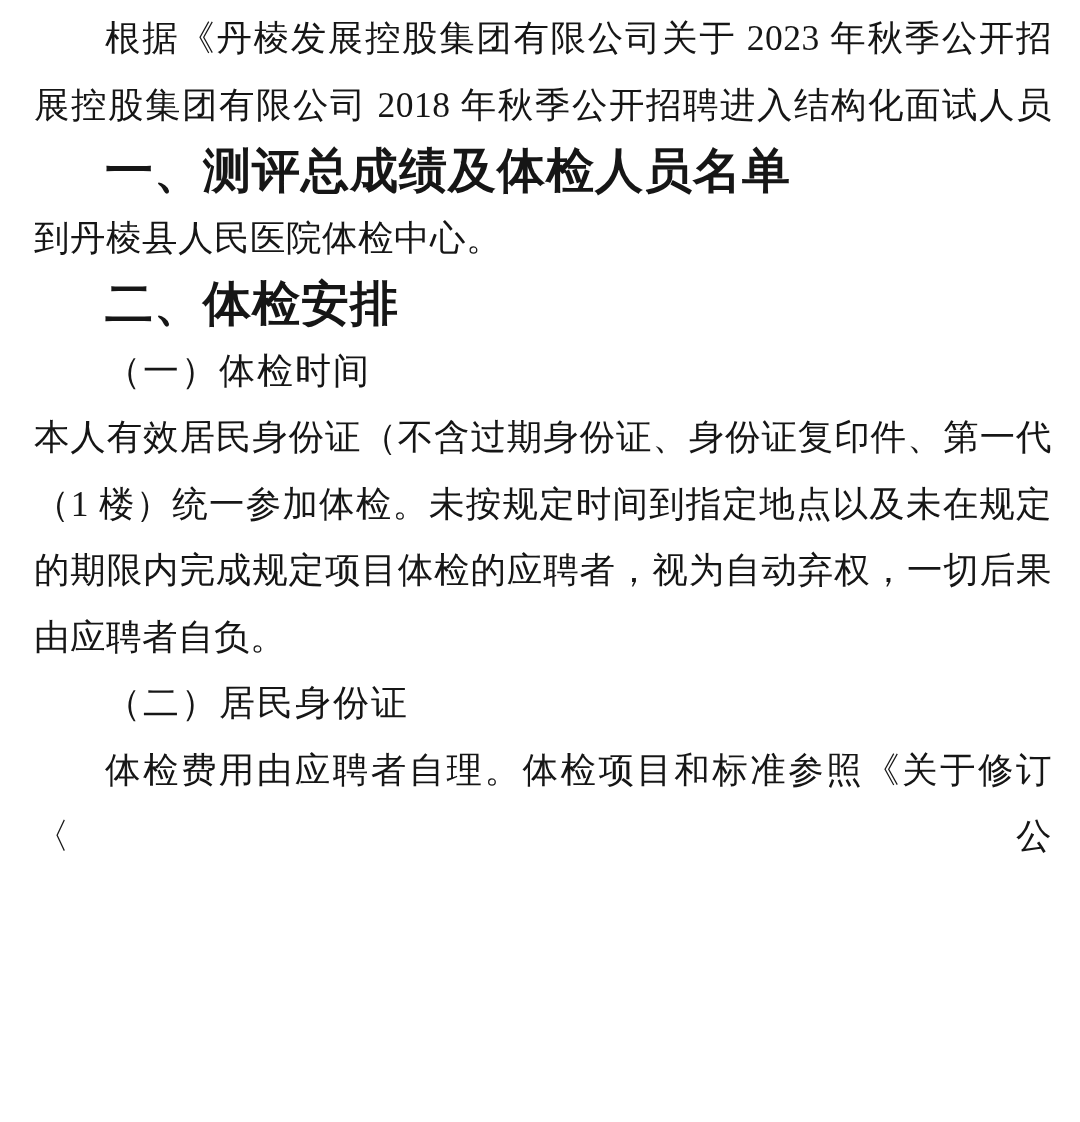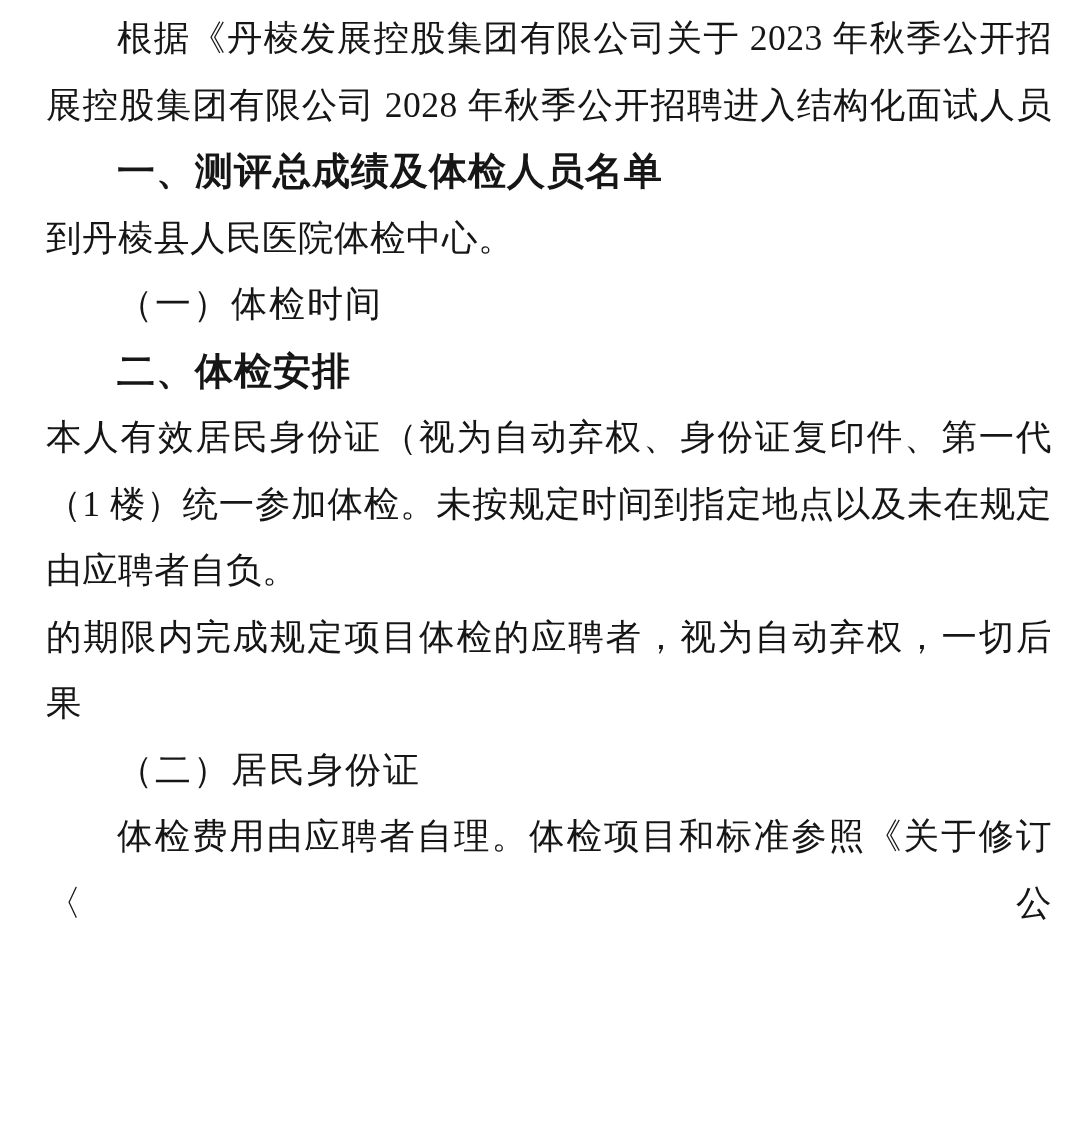--- a/index.html
+++ b/index.html
@@ -10,21 +10,21 @@
   html, body {
     width: 1080px;
     height: 1122px;
     overflow: hidden;
     background: var(--bg-color);
   }
   .page {
     width: 1080px;
     height: 1122px;
     background: var(--bg-color);
-    padding: 5px 28px 0 46px;
+    padding: 5px 28px 0 34px;
     overflow: hidden;
   }
   .paragraph { margin: 0; }
   .line {
     color: var(--text-color);
     line-height: 66.5px;
     text-align: justify;
     letter-spacing: 0.5px;
   }
   .line.fill {
@@ -33,57 +33,57 @@
   .line.indent {
     text-indent: 71px;
   }
   .style-body .line {
     font-family: "Liberation Serif", "DejaVu Serif", serif;
     font-size: 35.5px;
     font-weight: 400;
   }
   .style-heading-bold .line {
     font-family: "Liberation Sans", "DejaVu Sans", sans-serif;
-    font-size: 38px;
+    font-size: 48px;
     font-weight: 700;
     letter-spacing: 1px;
   }
   .style-heading-kai .line {
     font-family: "Liberation Serif", "DejaVu Serif", serif;
     font-size: 36px;
     font-weight: 400;
     letter-spacing: 2px;
   }
 </style>
 </head>
 <body>
 
 <div class="page">
   <div id="doc">
       <div class="paragraph style-body">
         <div class="line indent fill">根据《丹棱发展控股集团有限公司关于 2023 年秋季公开招</div>
-        <div class="line fill">展控股集团有限公司 2028 年秋季公开招聘进入结构化面试人员</div>
+        <div class="line fill">展控股集团有限公司 2018 年秋季公开招聘进入结构化面试人员</div>
       </div>
       <div class="paragraph style-heading-bold">
         <div class="line indent">一、测评总成绩及体检人员名单</div>
       </div>
       <div class="paragraph style-body">
         <div class="line">到丹棱县人民医院体检中心。</div>
       </div>
+      <div class="paragraph style-heading-bold">
+        <div class="line indent">二、体检安排</div>
+      </div>
       <div class="paragraph style-heading-kai">
         <div class="line indent">（一）体检时间</div>
       </div>
-      <div class="paragraph style-heading-bold">
-        <div class="line indent">二、体检安排</div>
-      </div>
       <div class="paragraph style-body">
-        <div class="line fill">本人有效居民身份证（视为自动弃权、身份证复印件、第一代</div>
+        <div class="line fill">本人有效居民身份证（不含过期身份证、身份证复印件、第一代</div>
         <div class="line fill">（1 楼）统一参加体检。未按规定时间到指定地点以及未在规定</div>
+        <div class="line fill">的期限内完成规定项目体检的应聘者，视为自动弃权，一切后果</div>
         <div class="line">由应聘者自负。</div>
-        <div class="line fill">的期限内完成规定项目体检的应聘者，视为自动弃权，一切后果</div>
       </div>
       <div class="paragraph style-heading-kai">
         <div class="line indent">（二）居民身份证</div>
       </div>
       <div class="paragraph style-body">
         <div class="line indent fill">体检费用由应聘者自理。体检项目和标准参照《关于修订〈公</div>
       </div>
     </div>
 </div>
 

